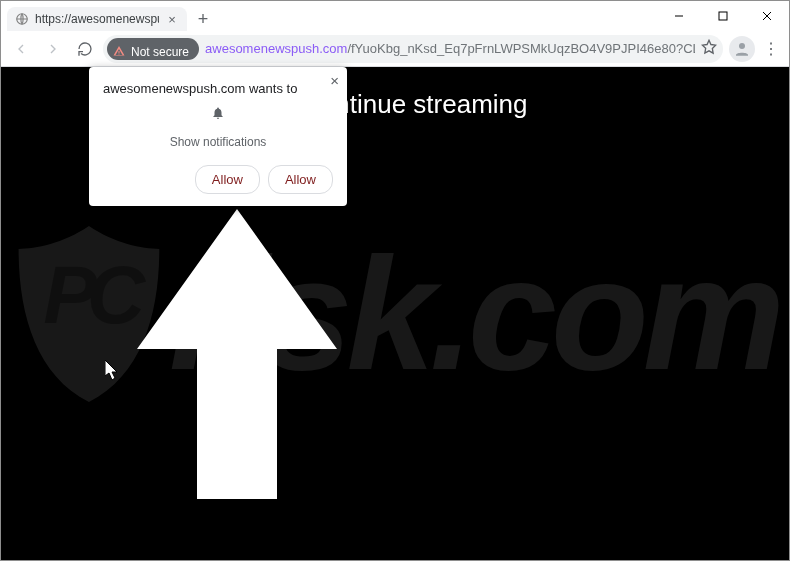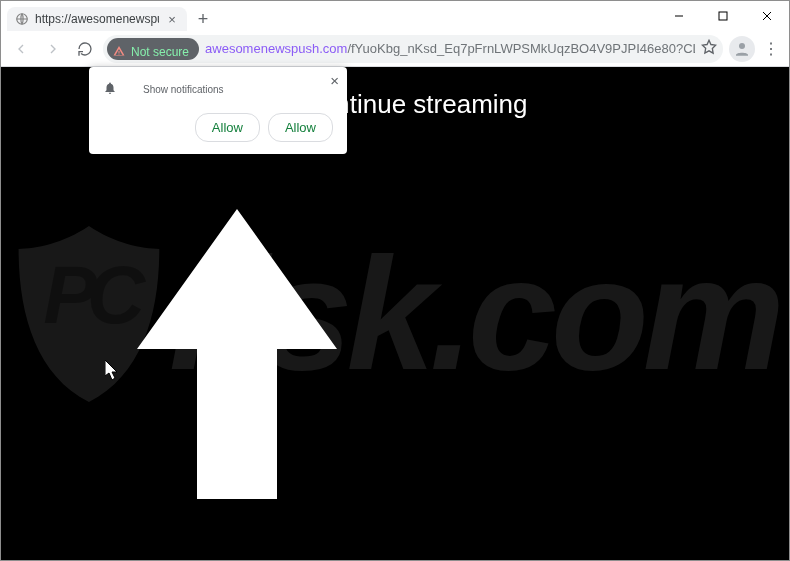--- a/index.html
+++ b/index.html
@@ -18,21 +18,21 @@
   .newtab { width: 24px; height: 24px; display: flex; align-items: center; justify-content: center; color: #5f6368; font-size: 18px; margin-left: 4px; }
   .wincontrols { display: flex; }
   .winbtn { width: 44px; height: 30px; display: flex; align-items: center; justify-content: center; color: #000; }
   .winbtn svg { width: 10px; height: 10px; }
   
   
   .toolbar { height: 36px; background: #fff; display: flex; align-items: center; padding: 0 6px; gap: 4px; border-bottom: 1px solid #dadce0; }
   .navbtn { width: 28px; height: 28px; display: flex; align-items: center; justify-content: center; color: #5f6368; border-radius: 14px; }
   .navbtn.disabled { color: #bdc1c6; }
   .omnibox { flex: 1; height: 28px; background: #f1f3f4; border-radius: 14px; display: flex; align-items: center; padding: 0 6px 0 4px; gap: 6px; overflow: hidden; }
-  .secchip { background: #5f6368; color: #86efac; height: 22px; border-radius: 11px; display: flex; align-items: center; padding: 7px 10px 0 6px; gap: 6px; font-size: 12px; }
+  .secchip { background: #5f6368; color: #ffffff; height: 22px; border-radius: 11px; display: flex; align-items: center; padding: 7px 10px 0 6px; gap: 6px; font-size: 12px; }
   .secchip svg { width: 12px; height: 12px; }
   .urlhost { color: #8b5cf6; }
   .urlrest { color: #6f7478; }
   .urltxt { flex: 1; white-space: nowrap; overflow: hidden; font-size: 13px; }
   .star { color: #5f6368; }
   .avatar { width: 26px; height: 26px; border-radius: 13px; background: #e8eaed; display: flex; align-items: center; justify-content: center; margin-left: 2px; }
   .avatar svg { width: 18px; height: 18px; fill: #9aa0a6; }
   .kebab { width: 24px; display: flex; align-items: center; justify-content: center; color: #5f6368; font-size: 16px; }
   
   
@@ -40,24 +40,24 @@
   .headline { position: absolute; top: 22px; left: 50%; transform: translateX(-50%); color: #fff; font-size: 26px; font-weight: 500; white-space: nowrap; }
   .bigarrow { position: absolute; top: 142px; left: 136px; }
   
   
   .watermark { position: absolute; inset: 0; display: flex; align-items: center; justify-content: flex-end; padding-right: 10px; font-size: 160px; font-weight: 700; font-style: italic; letter-spacing: -6px; color: rgba(170,170,170,0.14); pointer-events: none; font-family: Arial, sans-serif; }
   .watermark .wm-shield { width: 180px; height: 200px; margin-right: -8px; opacity: 0.14; }
   
   
   .permpop { position: absolute; top: 67px; left: 89px; width: 258px; background: #fff; border-radius: 4px; box-shadow: 0 2px 10px rgba(0,0,0,.35); padding: 14px 14px 12px; font-size: 12.5px; color: #3c4043; }
   .permpop .origin { font-size: 13px; color: #202124; margin-bottom: 10px; }
-  .permline { display: flex; align-items: center; gap: 26px; color: #5f6368; font-size: 10px; }
+  .permline { display: flex; align-items: center; gap: 12px; color: #5f6368; font-size: 12px; flex-direction: column; }
   .permline svg { width: 14px; height: 14px; fill: #5f6368; }
   .permbtns { display: flex; justify-content: flex-end; gap: 8px; margin-top: 16px; }
-  .pbtn { border: 1px solid #dadce0; background: #fff; color: #15803d; font-size: 13px; padding: 6px 16px; border-radius: 13px; cursor: pointer; }
+  .pbtn { border: 1px solid #dadce0; background: #fff; color: #7f1d1d; font-size: 13px; padding: 6px 16px; border-radius: 13px; cursor: pointer; }
   .popclose { position: absolute; top: 6px; right: 8px; font-size: 15px; color: #5f6368; cursor: pointer; line-height: 1; }
   
   
   .cursor { position: absolute; top: 293px; left: 104px; }
   .cursor svg { width: 16px; height: 22px; }
 </style>
 </head>
 <body>
 
 <div class="window">
@@ -161,20 +161,21 @@
     <div class="cursor">
       <svg viewBox="0 0 16 22">
           <path d="M0 0 L0 16 L4 13 L7 20 L10 18 L7 12 L12 12 Z" fill="#fff" stroke="#000" stroke-width="1"></path>
         </svg>
     </div>
   </div>
 </div>
 
 <div class="permpop">
   <div class="popclose">×</div>
+  <div class="origin">awesomenewspush.com wants to</div>
   <div class="permline">
     <span>
       <svg viewBox="0 0 24 24">
           <path d="M12 22a2 2 0 0 0 2-2h-4a2 2 0 0 0 2 2zm6-6V11c0-3.1-1.6-5.6-4.5-6.3V4a1.5 1.5 0 1 0-3 0v.7C7.6 5.4 6 7.9 6 11v5l-2 2v1h16v-1l-2-2z"></path>
         </svg>
     </span>
     <span>Show notifications</span>
   </div>
   <div class="permbtns">
     <button class="pbtn">Allow</button>

